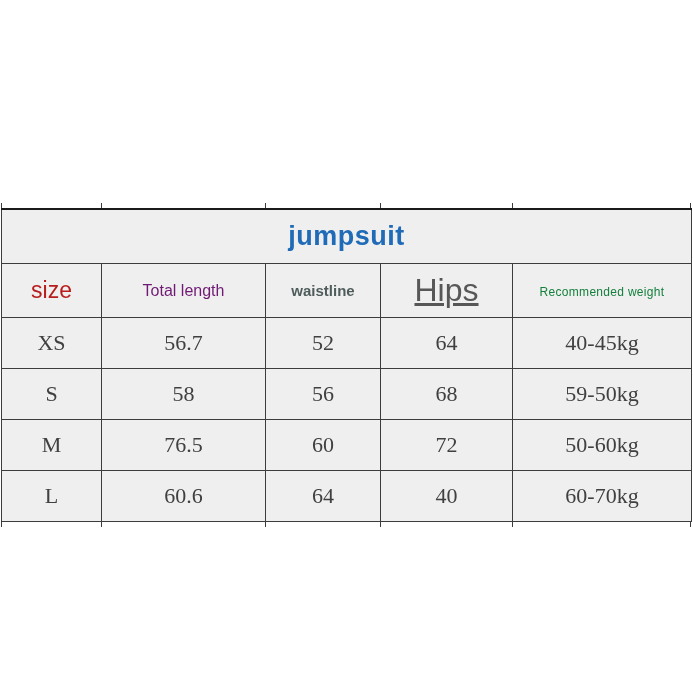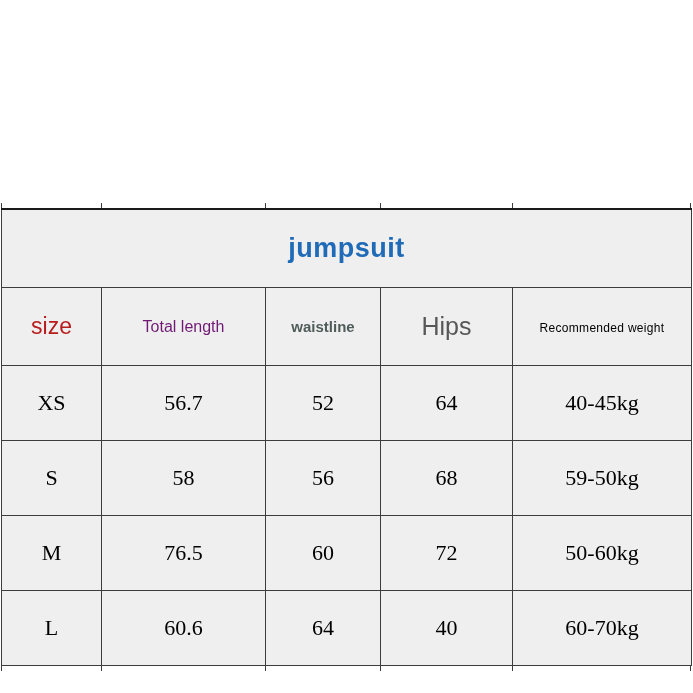--- a/index.html
+++ b/index.html
@@ -18,48 +18,48 @@
     width:100%;
     border-collapse:collapse;
     table-layout:fixed;
     background:#efefef;
   }
   table.size-chart { border:1px solid #3c3c3c; border-top:2px solid #1a1a1a; }
   table.size-chart td {
     border:1px solid #3c3c3c;
     text-align:center;
     vertical-align:middle;
-    padding:16px;
+    padding:4px;
     overflow:hidden;
   }
   .col-size  { width:100px; }
   .col-total { width:164px; }
   .col-waist { width:115px; }
   .col-hips  { width:132px; }
   .col-weight{ width:auto;  }
 
   td.title-cell { height:45px; }
   .title-text {
     color:#1f6bb7;
     font-size:27px;
     font-weight:600;
     letter-spacing:0.5px;
   }
   tr.header-row td { height:45px; }
   .h-size   { color:#b91c1c; font-size:23px; }
   .h-total  { color:#701a75; font-size:16px; }
   .h-waist  { color:#4e5c5a; font-size:15px;font-weight:bold; }
-  .h-hips   { color:#575757; font-size:25px; }
-  .h-weight { color:#000000; font-size:12px; letter-spacing:0.3px; }
+  .h-hips   { color:#575757; font-size:32px;text-decoration:underline; }
+  .h-weight { color:#15803d; font-size:12px; letter-spacing:0.3px; }
 
   tr.data-row td {
     height:42px;
     font-family:"Liberation Serif","DejaVu Serif",serif;
     font-size:22px;
-    color:#000000;
+    color:#404040;
   }
 
   
   .stub {
     position:absolute;
     width:1px; height:5px;
     background:#3c3c3c;
   }
   .stub.top { top:-5px; }
   .stub.bottom { bottom:-5px; }

